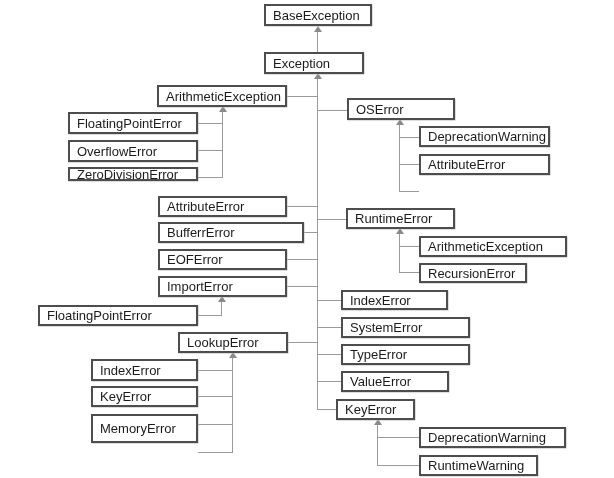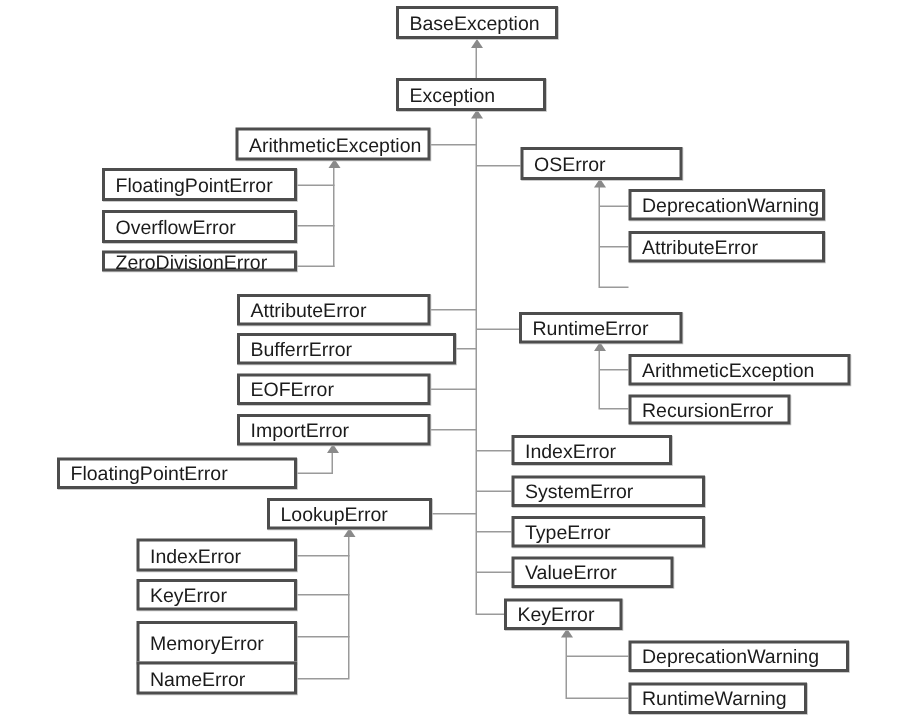--- a/index.html
+++ b/index.html
@@ -96,21 +96,20 @@
   <div class="node" style="left:419px;top:154px;width:131px;height:21px">AttributeError</div>
   <div class="node" style="left:158px;top:196px;width:129px;height:21px">AttributeError</div>
   <div class="node" style="left:158px;top:222px;width:146px;height:21px">BufferrError</div>
   <div class="node" style="left:158px;top:249px;width:129px;height:21px">EOFError</div>
   <div class="node" style="left:158px;top:276px;width:129px;height:21px">ImportError</div>
   <div class="node" style="left:38px;top:305px;width:160px;height:21px">FloatingPointError</div>
   <div class="node" style="left:178px;top:332px;width:110px;height:21px">LookupError</div>
   <div class="node" style="left:91px;top:386px;width:107px;height:21px">KeyError</div>
   <div class="node" style="left:91px;top:359px;width:107px;height:22px">IndexError</div>
   <div class="node" style="left:91px;top:414px;width:107px;height:29px">MemoryError</div>
-  <div class="node" style="left:91px;top:441px;width:107px;height:22px">NameError</div>
   <div class="node" style="left:346px;top:208px;width:109px;height:21px">RuntimeError</div>
   <div class="node" style="left:419px;top:236px;width:148px;height:21px">ArithmeticException</div>
   <div class="node" style="left:419px;top:263px;width:108px;height:20px">RecursionError</div>
   <div class="node" style="left:341px;top:290px;width:107px;height:20px">IndexError</div>
   <div class="node" style="left:341px;top:317px;width:129px;height:21px">SystemError</div>
   <div class="node" style="left:341px;top:344px;width:129px;height:21px">TypeError</div>
   <div class="node" style="left:341px;top:371px;width:108px;height:21px">ValueError</div>
   <div class="node" style="left:336px;top:399px;width:79px;height:21px">KeyError</div>
   <div class="node" style="left:419px;top:427px;width:147px;height:21px">DeprecationWarning</div>
   <div class="node" style="left:419px;top:455px;width:119px;height:21px">RuntimeWarning</div>

